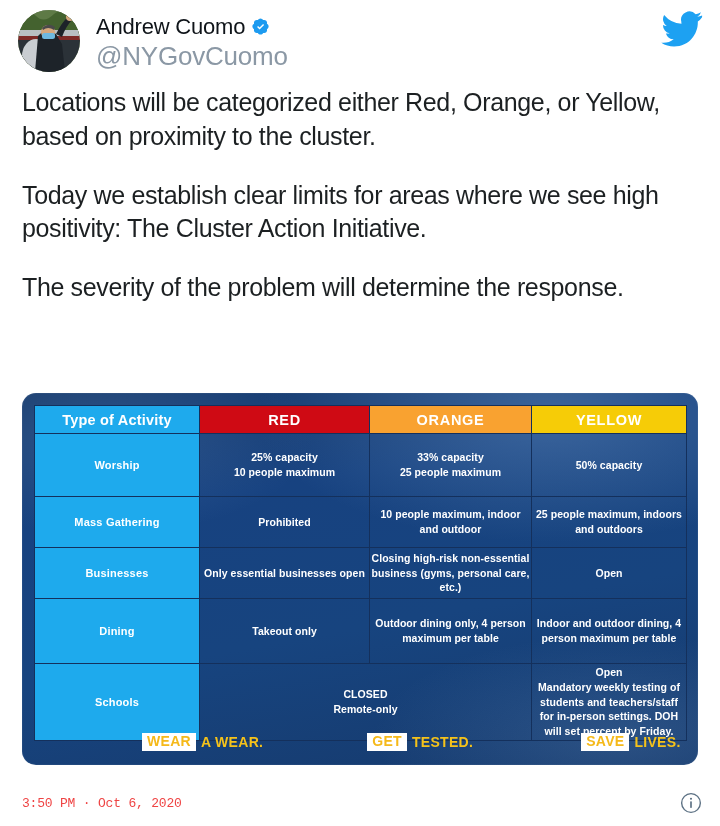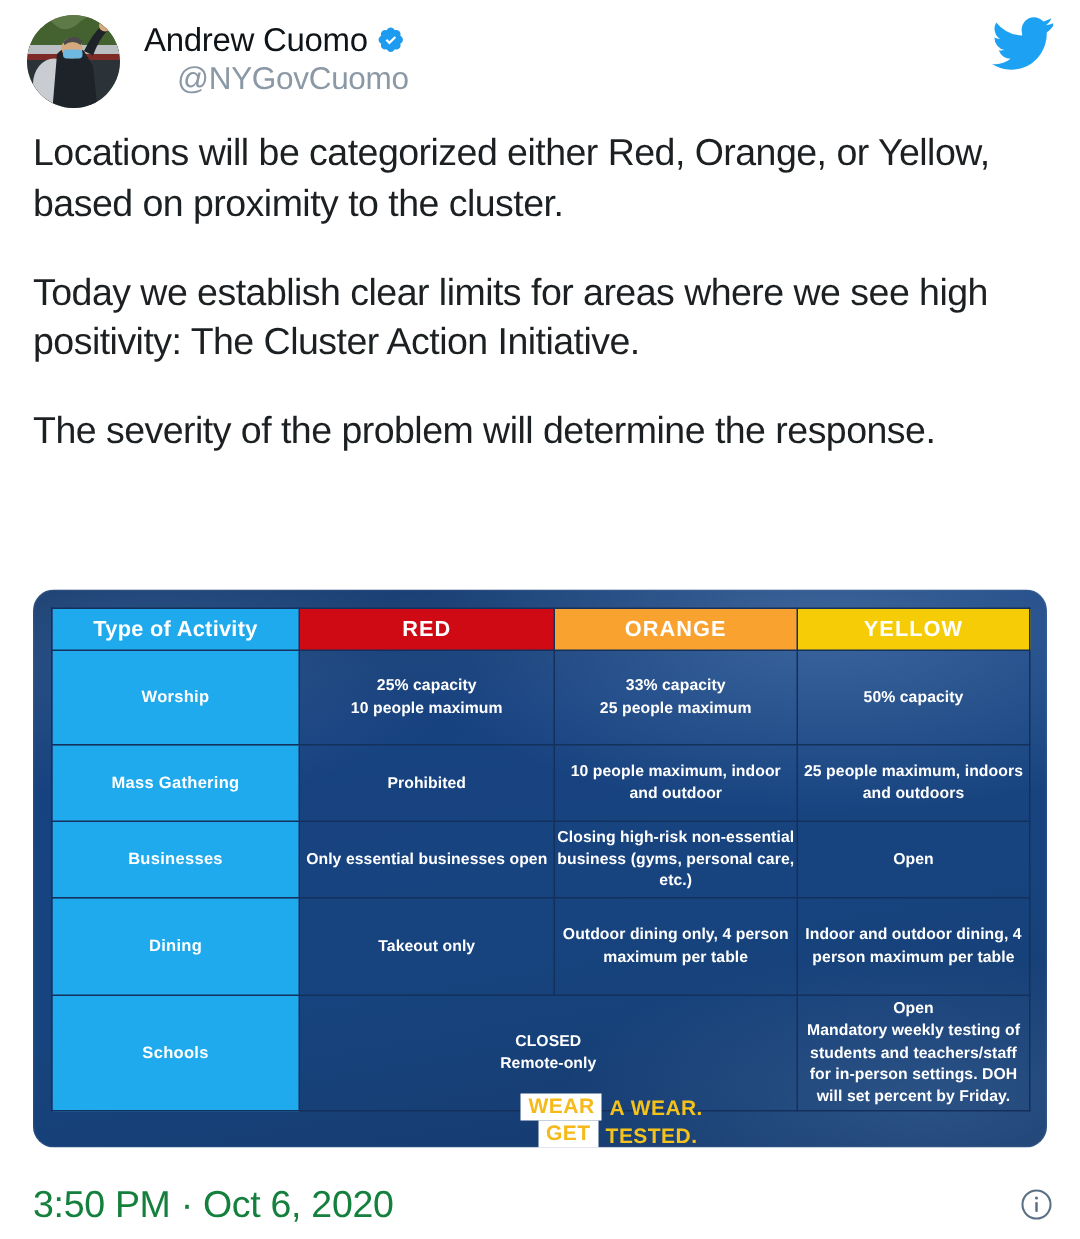--- a/index.html
+++ b/index.html
@@ -55,25 +55,24 @@
     letter-spacing: -0.2px;
   }
   .verified-badge {
     margin-left: 6px;
     width: 19px;
     height: 19px;
     display: inline-block;
   }
   .verified-badge svg { display: block; }
   .handle {
-    font-size: 21px;
+    font-size: 26px;
     color: #8b98a5;
     margin-top: 1px;
     letter-spacing: -0.2px;
-    margin-left: 22px;
   }
 
   .twitter-bird {
     position: absolute;
     right: 16px;
     top: 10px;
     width: 44px;
     height: 38px;
   }
   .twitter-bird svg { display: block; width: 44px; height: 38px; }
@@ -196,21 +195,20 @@
 
   
   .banner {
     position: absolute;
     left: 12px;
     right: 12px;
     bottom: 10px;
     height: 26px;
     display: flex;
     align-items: center;
-    flex-direction: column;
   }
   .slogan {
     font-size: 14px;
     font-weight: bold;
     color: #f5c21a;
     letter-spacing: 0.3px;
     display: flex;
     align-items: center;
     white-space: nowrap;
   }
@@ -231,23 +229,24 @@
     position: absolute;
     left: 0;
     right: 0;
     top: 780px;
     height: 46px;
     display: flex;
     align-items: center;
     padding: 0 18px 0 22px;
   }
   .timestamp {
-    font-size: 25px;
-    color: #15803d;
+    font-size: 13px;
+    color: #ef4444;
     letter-spacing: -0.2px;
+    font-family: Liberation Mono, monospace;
   }
   .info-icon {
     margin-left: auto;
     width: 22px;
     height: 22px;
   }
   .info-icon svg { display: block; }
 </style>
 </head>
 <body>

